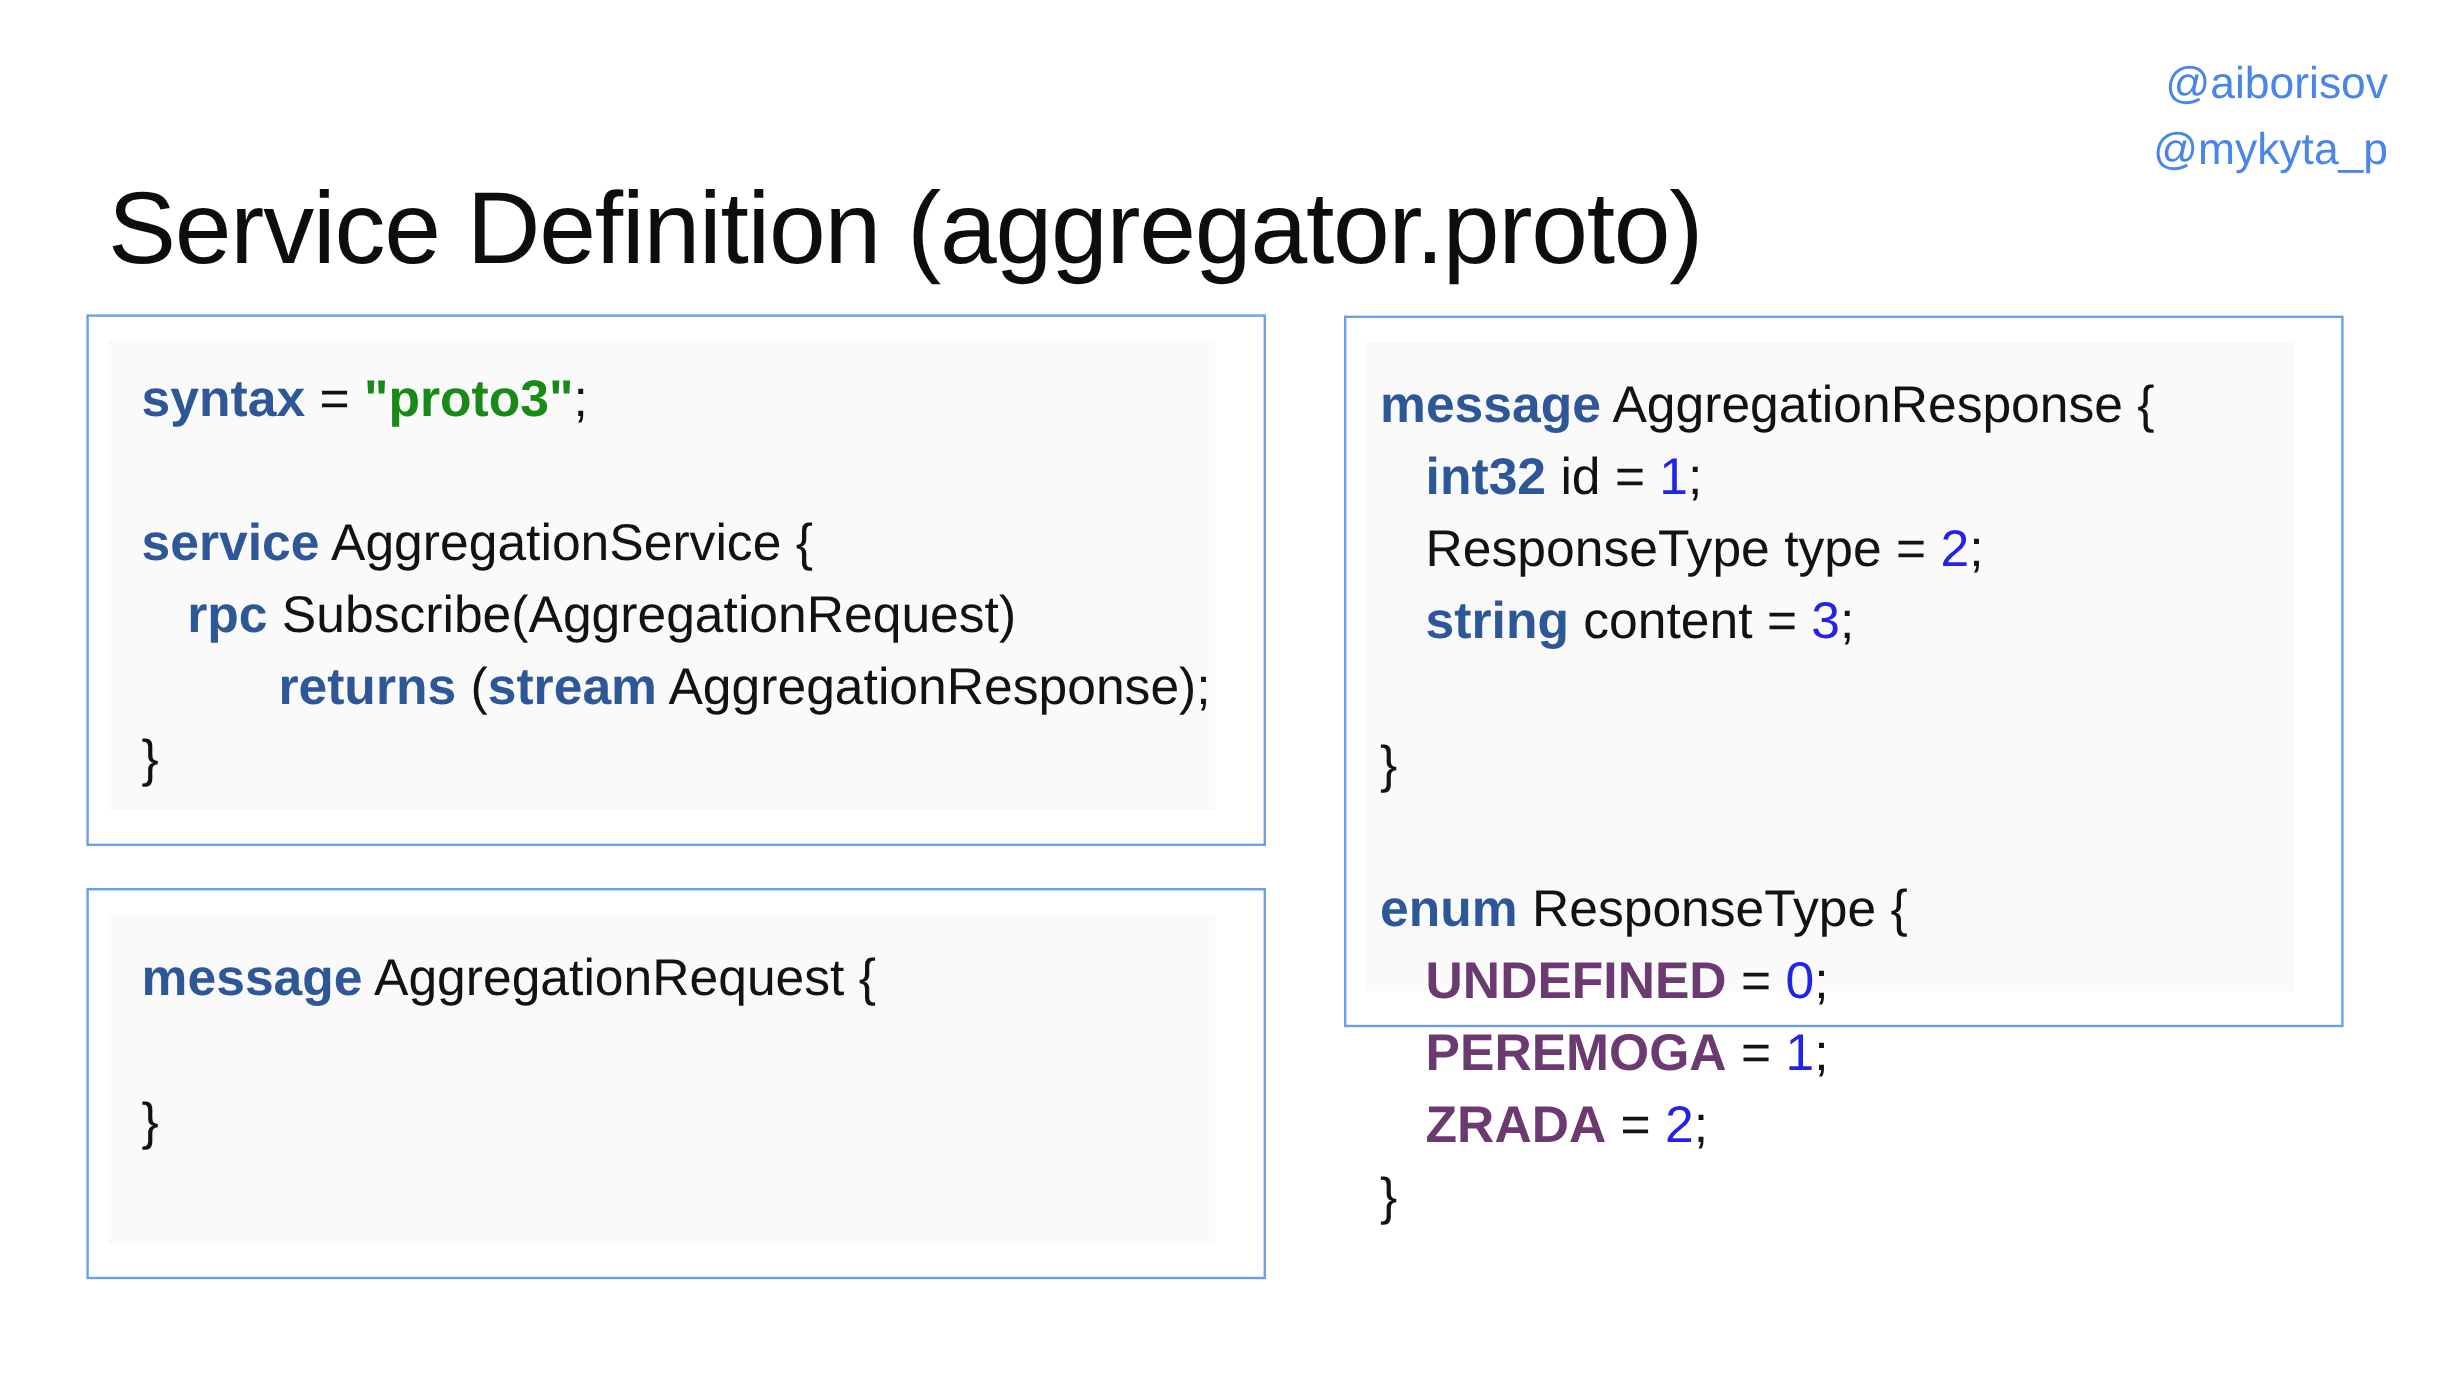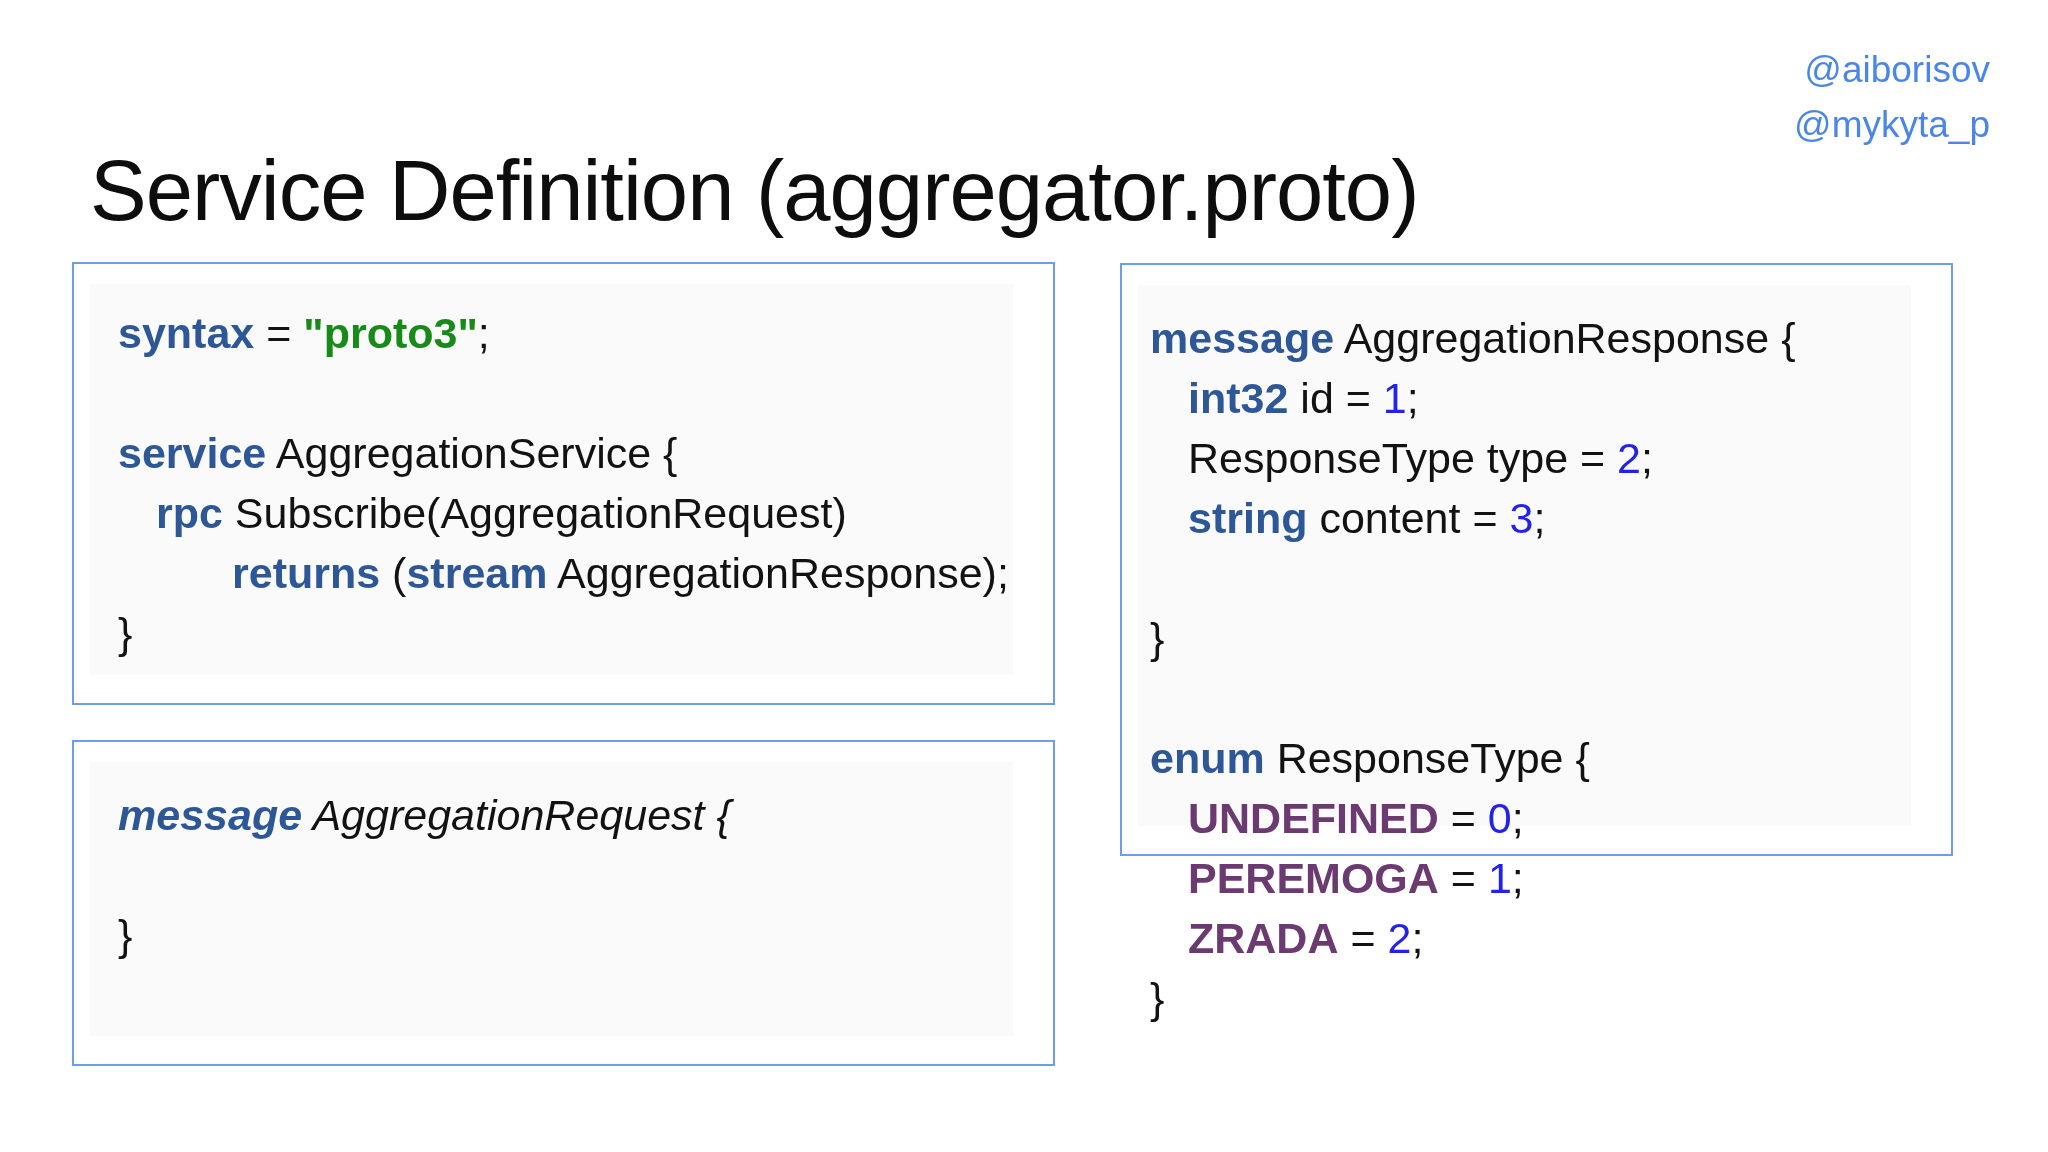--- a/index.html
+++ b/index.html
@@ -85,21 +85,21 @@
     <div>@mykyta_p</div>
   </div>
 
   <div class="code-box" id="box-service">
     <div class="code-bg"></div>
     <div class="code"><div class="code-line" style="padding-left: 0px;"><span class="tok-keyword">syntax</span><span class="tok-plain"> = </span><span class="tok-string">"proto3"</span><span class="tok-plain">;</span></div><div class="code-line" style="padding-left: 0px;"></div><div class="code-line" style="padding-left: 0px;"><span class="tok-keyword">service</span><span class="tok-plain"> AggregationService {</span></div><div class="code-line" style="padding-left: 38px;"><span class="tok-keyword">rpc</span><span class="tok-plain"> Subscribe(AggregationRequest)</span></div><div class="code-line" style="padding-left: 114px;"><span class="tok-keyword">returns</span><span class="tok-plain"> (</span><span class="tok-keyword">stream</span><span class="tok-plain"> AggregationResponse);</span></div><div class="code-line" style="padding-left: 0px;"><span class="tok-plain">}</span></div></div>
   </div>
 
   <div class="code-box" id="box-request">
     <div class="code-bg"></div>
-    <div class="code"><div class="code-line" style="padding-left: 0px; font-style: italic;"><span class="tok-keyword">message</span><span class="tok-plain"> AggregationRequest {</span></div><div class="code-line" style="padding-left: 0px;"></div><div class="code-line" style="padding-left: 0px;"><span class="tok-plain">}</span></div></div>
+    <div class="code"><div class="code-line" style="padding-left: 0px;"><span class="tok-keyword">message</span><span class="tok-plain"> AggregationRequest {</span></div><div class="code-line" style="padding-left: 0px;"></div><div class="code-line" style="padding-left: 0px;"><span class="tok-plain">}</span></div></div>
   </div>
 
   <div class="code-box" id="box-response">
     <div class="code-bg"></div>
     <div class="code"><div class="code-line" style="padding-left: 0px;"><span class="tok-keyword">message</span><span class="tok-plain"> AggregationResponse {</span></div><div class="code-line" style="padding-left: 38px;"><span class="tok-keyword">int32</span><span class="tok-plain"> id = </span><span class="tok-number">1</span><span class="tok-plain">;</span></div><div class="code-line" style="padding-left: 38px;"><span class="tok-plain">ResponseType type = </span><span class="tok-number">2</span><span class="tok-plain">;</span></div><div class="code-line" style="padding-left: 38px;"><span class="tok-keyword">string</span><span class="tok-plain"> content = </span><span class="tok-number">3</span><span class="tok-plain">;</span></div><div class="code-line" style="padding-left: 0px;"></div><div class="code-line" style="padding-left: 0px;"><span class="tok-plain">}</span></div><div class="code-line" style="padding-left: 0px;"></div><div class="code-line" style="padding-left: 0px;"><span class="tok-keyword">enum</span><span class="tok-plain"> ResponseType {</span></div><div class="code-line" style="padding-left: 38px;"><span class="tok-enum_value">UNDEFINED</span><span class="tok-plain"> = </span><span class="tok-number">0</span><span class="tok-plain">;</span></div><div class="code-line" style="padding-left: 38px;"><span class="tok-enum_value">PEREMOGA</span><span class="tok-plain"> = </span><span class="tok-number">1</span><span class="tok-plain">;</span></div><div class="code-line" style="padding-left: 38px;"><span class="tok-enum_value">ZRADA</span><span class="tok-plain"> = </span><span class="tok-number">2</span><span class="tok-plain">;</span></div><div class="code-line" style="padding-left: 0px;"><span class="tok-plain">}</span></div></div>
   </div>
 
 </div>
 
 </body></html>

